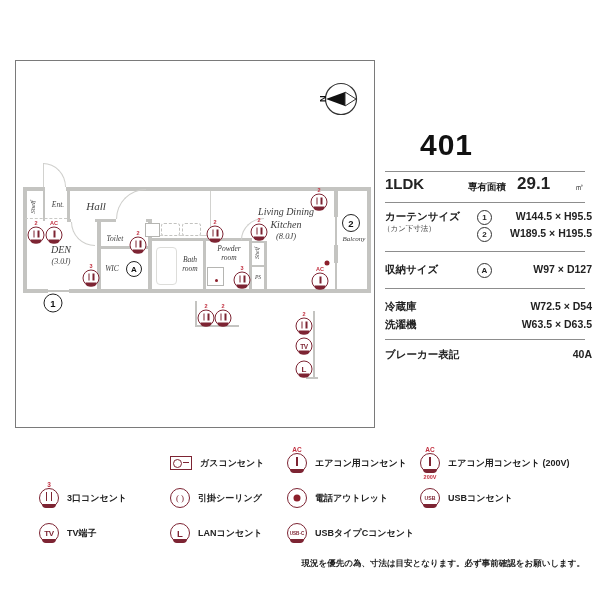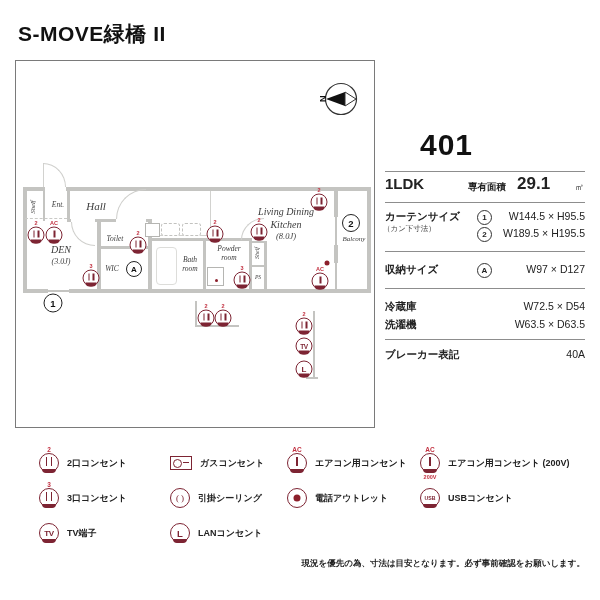--- a/index.html
+++ b/index.html
@@ -44,21 +44,21 @@
   .po-txt{position:absolute;inset:0;display:flex;align-items:center;justify-content:center;
       font-weight:bold;color:#7d2433;}
   .po-txt.tv{font-size:6.5px;letter-spacing:-0.3px;}
   .po-txt.lan{font-size:8px;}
   .po-dot{width:5px;height:5px;background:#8c1f2b;border-radius:50%;}
 
   
   .hr{position:absolute;height:1px;background:#8d8d8d;width:200px;left:385px;}
   #room-no{position:absolute;left:385px;top:128px;font-size:30px;font-weight:bold;letter-spacing:1px;color:#111;margin-left:35px;}
   .lbl{position:absolute;font-weight:bold;color:#222;}
-  .val{position:absolute;right:15px;font-weight:normal;color:#222;text-align:center;}
+  .val{position:absolute;right:8px;font-weight:bold;color:#222;text-align:center;}
   .cmark{display:inline-flex;width:13px;height:13px;border:1px solid #333;border-radius:50%;
          align-items:center;justify-content:center;font-size:8px;font-weight:bold;color:#222;background:#fff;}
 
   
   .lg-item{position:absolute;display:flex;align-items:center;gap:8px;height:26px;}
   .lg-label{font-size:9px;font-weight:bold;color:#222;white-space:nowrap;}
   .lgc{position:relative;width:20px;height:20px;border:1.7px solid #7d2433;border-radius:50%;
        background:#fff;box-sizing:border-box;flex:0 0 auto;}
   .lgc.thin{border-width:1.2px;}
   .lgc.cres::after{content:"";position:absolute;left:2px;right:2px;bottom:-0.5px;height:3.8px;
@@ -78,21 +78,20 @@
        border-radius:50%;}
   .lg-gas u{position:absolute;left:12px;top:4.6px;width:6px;height:1.6px;background:#7d2433;}
 
   #note{position:absolute;right:15px;top:558px;font-size:8.5px;font-weight:bold;color:#222;}
 </style>
 </head>
 <body>
 
 <div id="stage">
 
-  <div id="title">S-MOVE緑橋 II</div>
 
   <div id="plan">
 
     <svg width="46" height="46" viewBox="0 0 46 46" style="position:absolute;left:300px;top:15px;">
       <circle cx="25" cy="23" r="15.5" fill="#fff" stroke="#333" stroke-width="1.2"></circle>
       <polygon points="10,23 29,16 29,30" fill="#111"></polygon>
       <polygon points="40,23 29,16 29,30" fill="#fff" stroke="#333" stroke-width="1"></polygon>
       <text x="4" y="26" font-size="9" font-weight="bold" fill="#111" transform="rotate(-90 7 23)">N</text>
     </svg>
 
@@ -296,28 +295,20 @@
 
   <div class="lbl" style="left:385px;top:300px;font-size:10.5px;">冷蔵庫</div>
   <div class="val" style="top:300px;font-size:10.5px;">W72.5 × D54</div>
   <div class="lbl" style="left:385px;top:318px;font-size:10.5px;">洗濯機</div>
   <div class="val" style="top:318px;font-size:10.5px;">W63.5 × D63.5</div>
   <div class="hr" style="top:339px;"></div>
 
   <div class="lbl" style="left:385px;top:348px;font-size:10.5px;">ブレーカー表記</div>
   <div class="val" style="top:348px;font-size:10.5px;">40A</div>
 
-  <div class="lg-item" style="left:39px;top:450px;">
-    <div class="lgc cres">
-      <span class="lg-top">2</span>
-      <i class="lb" style="left:5.5px;"></i>
-        <i class="lb" style="left:10.6px;"></i>
-    </div>
-    <span class="lg-label">2口コンセント</span>
-  </div>
   <div class="lg-item" style="left:39px;top:485px;">
     <div class="lgc cres">
       <span class="lg-top">3</span>
       <i class="lb" style="left:5.5px;"></i>
         <i class="lb" style="left:10.6px;"></i>
     </div>
     <span class="lg-label">3口コンセント</span>
   </div>
   <div class="lg-item" style="left:39px;top:520px;">
     <div class="lgc cres">
@@ -352,20 +343,26 @@
       <i class="lb" style="left:8.2px;"></i>
     </div>
     <span class="lg-label">エアコン用コンセント</span>
   </div>
   <div class="lg-item" style="left:287px;top:485px;">
     <div class="lgc thin">
         <span class="lg-dot"></span>
       </div>
     <span class="lg-label">電話アウトレット</span>
   </div>
+  <div class="lg-item" style="left:287px;top:520px;">
+    <div class="lgc cres">
+      <span class="lg-txt" style="font-size:4.6px;">USB-C</span>
+    </div>
+    <span class="lg-label">USBタイプCコンセント</span>
+  </div>
 
   <div class="lg-item" style="left:420px;top:450px;">
     <div class="lgc cres">
       <span class="lg-top">AC</span>
       <i class="lb" style="left:8.2px;"></i>
       <span class="lg-bot">200V</span>
     </div>
     <span class="lg-label">エアコン用コンセント (200V)</span>
   </div>
   <div class="lg-item" style="left:420px;top:485px;">

